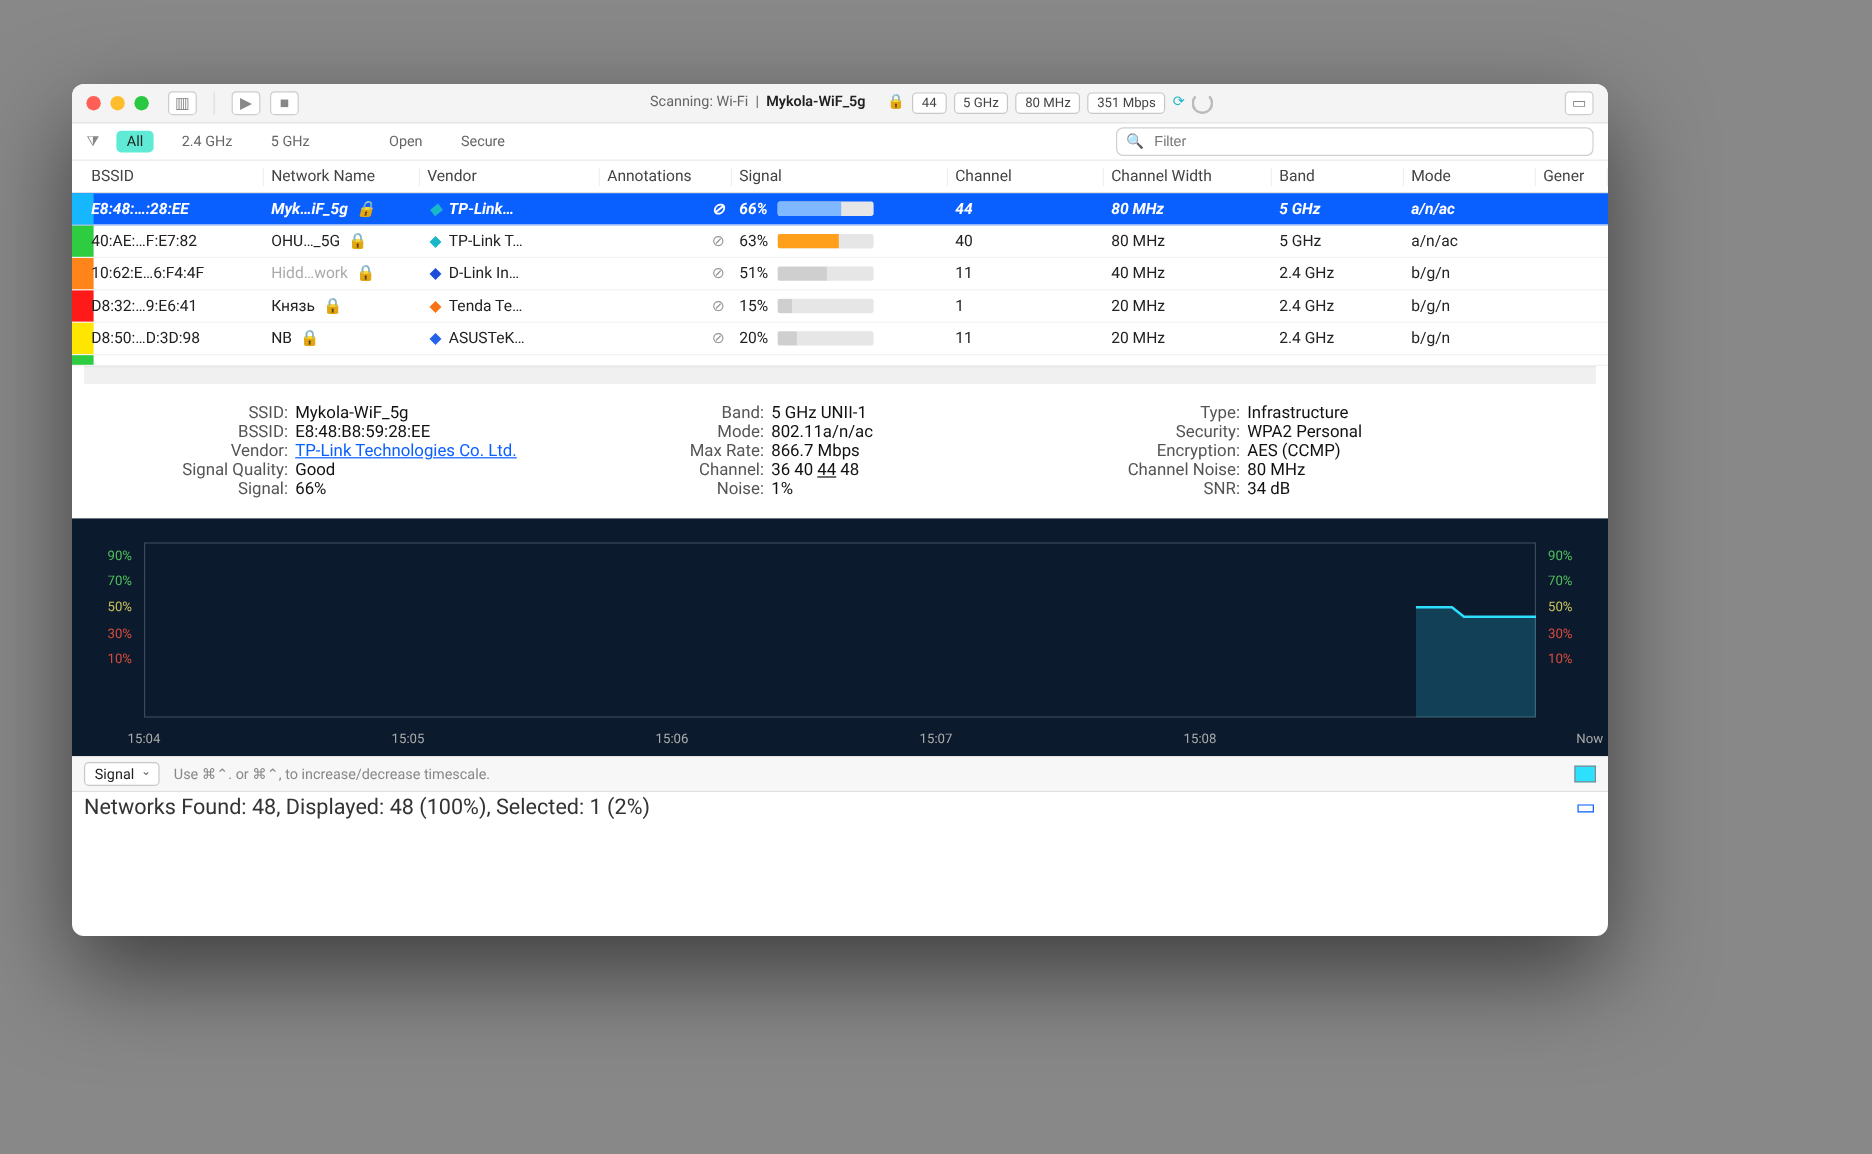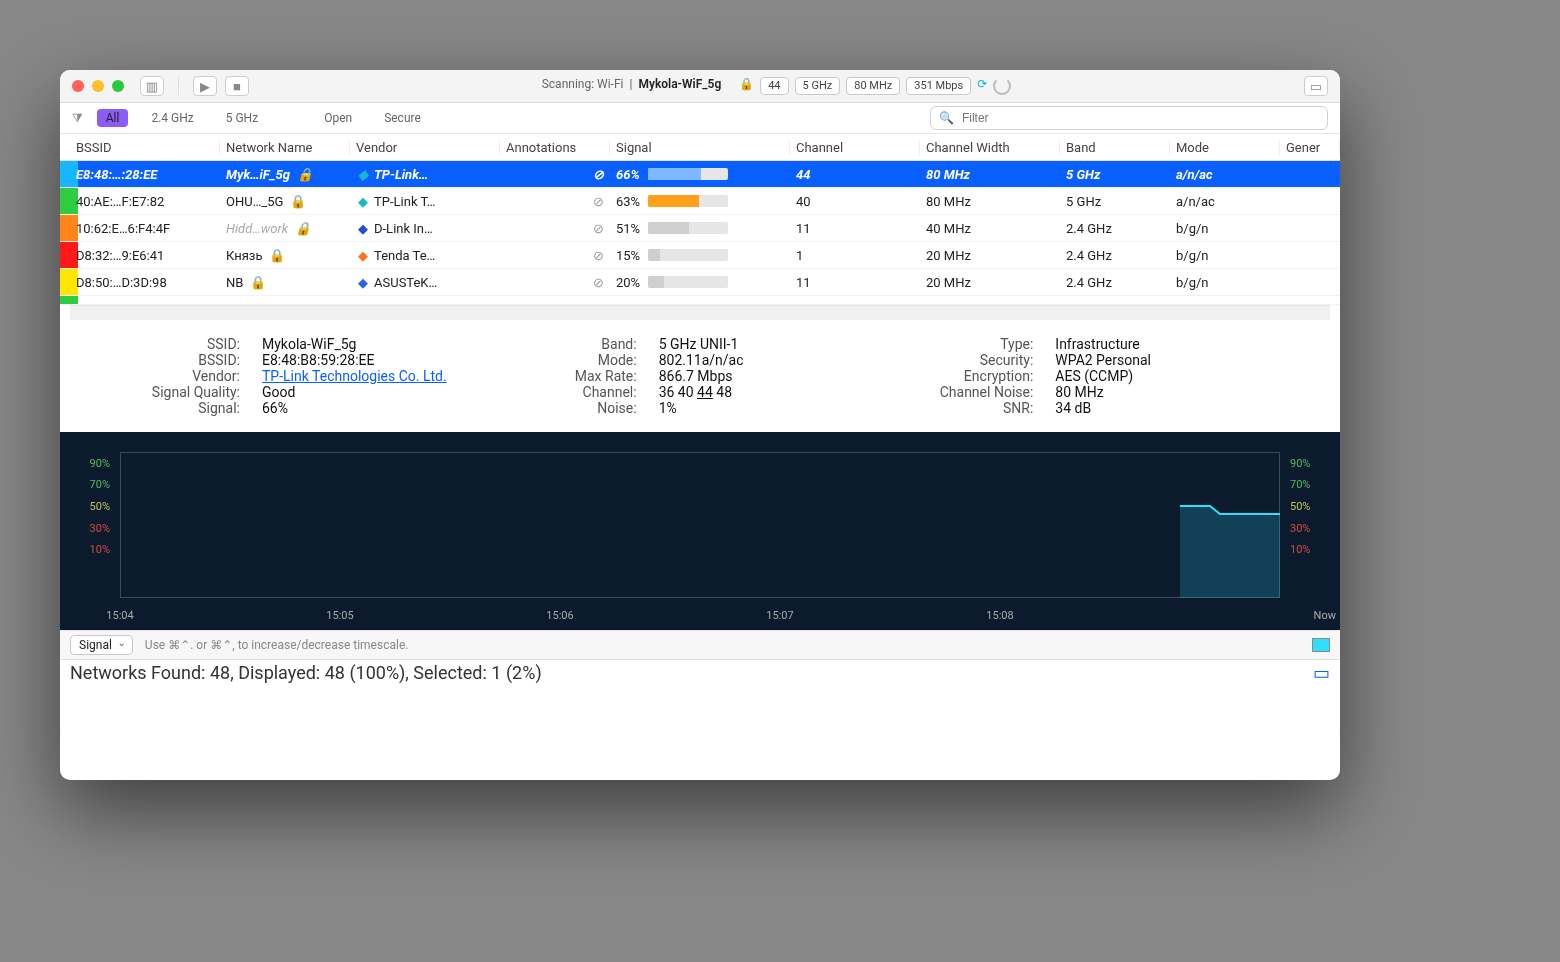--- a/index.html
+++ b/index.html
@@ -10,21 +10,21 @@
 .dot.red{background:#ff5f57}.dot.yellow{background:#ffbd2e}.dot.green{background:#28c840}
 .tb-btn{width:22px;height:18px;border:1px solid #ccc;border-radius:4px;display:flex;align-items:center;justify-content:center;background:#fff;color:#888}
 .tb-divider{width:1px;height:18px;background:#ddd;margin:0 6px}
 .titlecenter{flex:1;display:flex;justify-content:center;gap:6px;color:#666;font-size:12px}
 .titlecenter b{color:#222;font-weight:600}
 .pill{border:1px solid #c8c8c8;border-radius:4px;padding:1px 7px;font-size:11px;color:#444;background:#fff}
 .spinner{width:14px;height:14px;border:2px solid #bbb;border-top-color:transparent;border-radius:50%}
 .filterbar{height:30px;display:flex;align-items:center;padding:0 12px;gap:14px;border-bottom:1px solid #e5e5e5;background:#fff;font-size:12px;color:#666}
 .funnel{color:#888}
 .chip{padding:2px 9px;border-radius:4px}
-.chip.active{background:#8b5cf6;color:#222}
+.chip.active{background:#5eead4;color:#222}
 .search{margin-left:auto;display:flex;align-items:center;gap:6px;border:1px solid #d0d0d0;border-radius:6px;padding:3px 8px;width:380px;color:#888}
 .search input{border:none;outline:none;flex:1;font-size:12px;background:transparent}
 .table{flex:0 0 auto}
 .thead,.trow{display:grid;grid-template-columns:10px 150px 130px 150px 110px 180px 130px 140px 110px 110px 60px;align-items:center;height:26px;font-size:13px}
 .thead{border-bottom:1px solid #e0e0e0;color:#444;font-weight:400;background:#fff}
 .thead>div{padding:0 6px;border-right:1px solid #eee;white-space:nowrap;overflow:hidden;text-overflow:ellipsis}
 .trow{border-bottom:1px solid #f2f2f2}
 .trow>div{padding:0 6px;white-space:nowrap;overflow:hidden;text-overflow:ellipsis}
 .trow.selected{background:#0a60ff;color:#fff;font-weight:700;font-style:italic}
 .stripe{width:6px;height:100%}
@@ -33,21 +33,21 @@
 .sigbar>i{display:block;height:100%}
 .trow .lock{color:#999;margin-left:4px}
 .trow.selected .lock{color:#fff}
 .vendor-ico{display:inline-block;width:14px;text-align:center;margin-right:4px}
 .right{}
 .scrollhint{height:14px;background:#f0f0f0;border-top:1px solid #e5e5e5;margin:0 10px}
 .tabs{display:flex;justify-content:center;gap:0;padding:8px 0 6px;background:#f7f7f7;border-top:1px solid #e5e5e5;border-bottom:1px solid #e5e5e5}
 .tab{padding:3px 14px;font-size:13px;color:#666;border:1px solid transparent}
 .tab.active{background:#dcdcdc;border-radius:5px;color:#222}
 .details{display:grid;grid-template-columns:1fr 1fr 1fr;gap:4px 30px;padding:16px 60px;background:#fff}
-.drow{display:flex;gap:22px;font-size:14px}
+.drow{display:flex;gap:6px;font-size:14px}
 .dlabel{width:120px;text-align:right;color:#555}
 .dval{color:#111}
 .dval a{color:#0a60ff;text-decoration:underline}
 .chartarea{background:#0c1a2e;flex:0 0 160px;position:relative;color:#ccc;padding:12px 50px 26px 50px}
 .chartplot{position:absolute;left:60px;right:60px;top:20px;bottom:32px;border:1px solid #3a4a5a}
 .ytick{position:absolute;font-size:11px;transform:translateY(-50%)}
 .ytick.l{left:18px;text-align:right;width:32px}
 .ytick.r{right:18px;width:32px}
 .xlabel{position:absolute;bottom:8px;font-size:11px;color:#aaa;transform:translateX(-50%)}
 .line{position:absolute;right:60px;bottom:32px;height:128px;width:100px;}
@@ -144,21 +144,21 @@
             </span></div>
     <div class="right">40</div>
     <div class="right">80 MHz</div>
     <div class="right">5 GHz</div>
     <div>a/n/ac</div>
     <div></div>
         </div>
         <div class="trow">
     <div class="stripe" style="background:#ff851b"></div>
     <div>10:62:E…6:F4:4F</div>
-    <div style="color:#aaa;font-style:italic">Hidd…work<span class="lock"> 🔒</span></div>
+    <div style="color:#aaa;">Hidd…work<span class="lock"> 🔒</span></div>
     <div><span class="vendor-ico" style="color:#1d4ed8">◆</span>D-Link In…</div>
     <div style="text-align:right;color:#999">⊘</div>
     <div class="signalcell">51%<span class="sigbar">
               <i style="width:51%;background:#cfcfcf"></i>
             </span></div>
     <div class="right">11</div>
     <div class="right">40 MHz</div>
     <div class="right">2.4 GHz</div>
     <div>b/g/n</div>
     <div></div>

